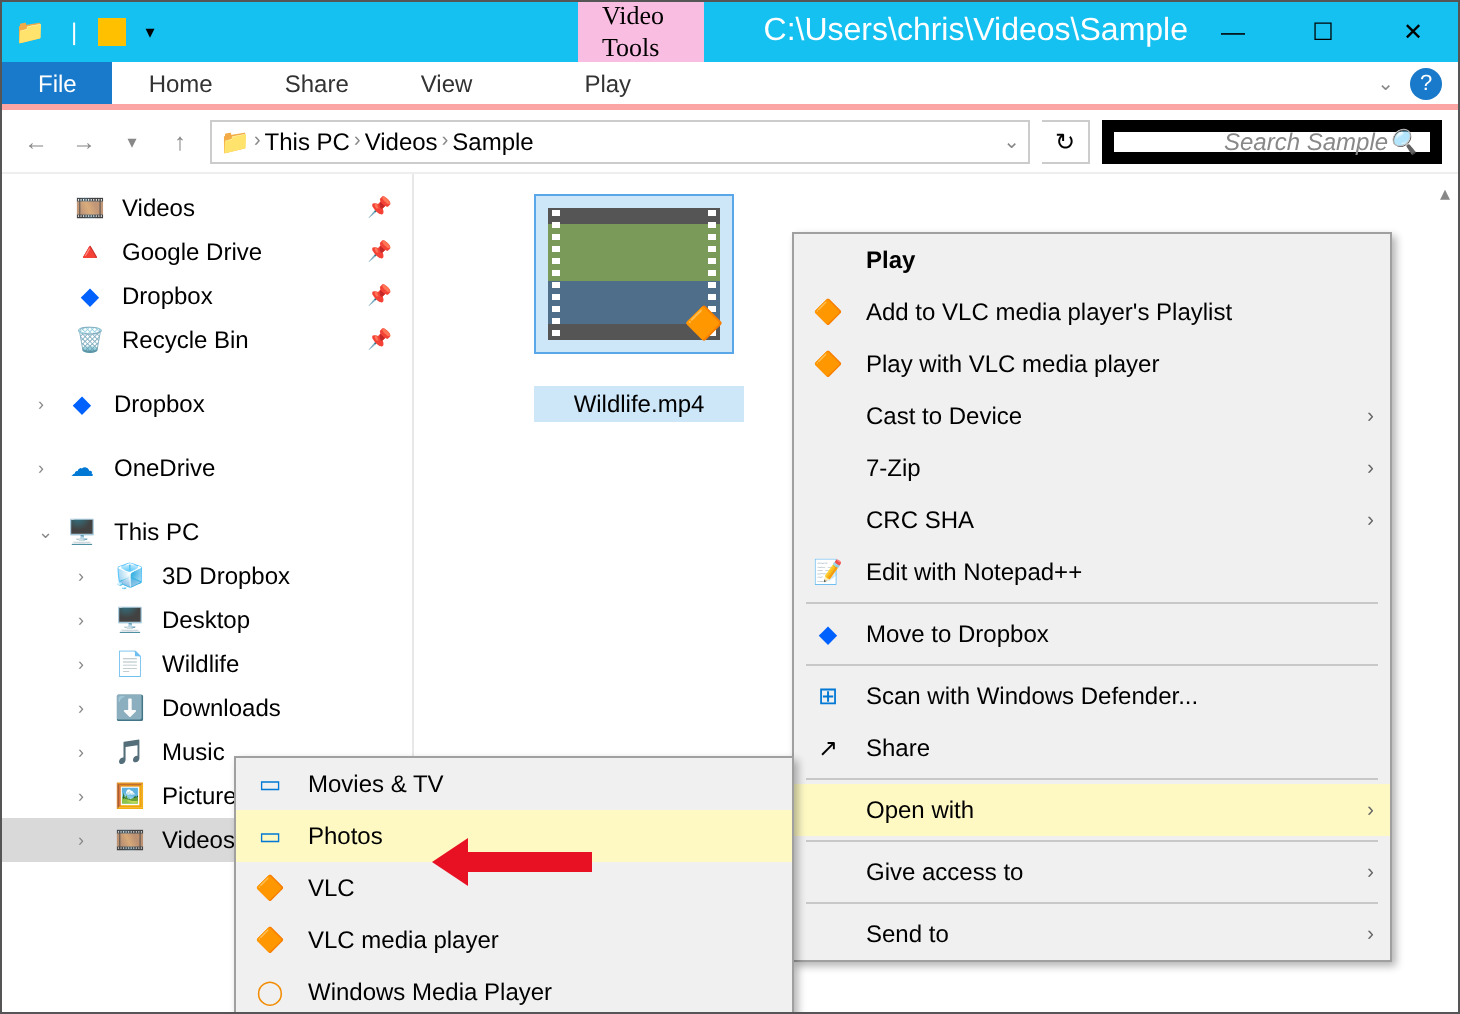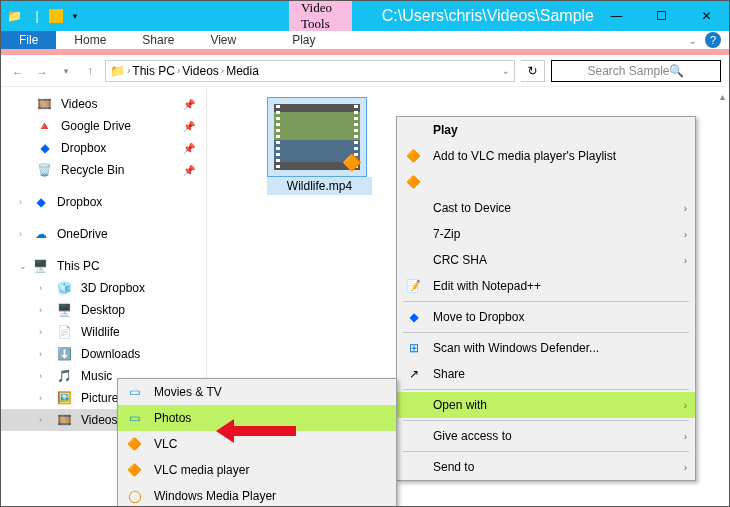--- a/index.html
+++ b/index.html
@@ -9,34 +9,34 @@
 .titlebar { height: 30px; background: #14c1f0; display: flex; align-items: center; font-size: 12px; color: #000; }
 .titlebar .qat { display: flex; align-items: center; gap: 2px; padding: 0 4px; }
 .titlebar .qat span { width: 20px; height: 20px; display: flex; align-items: center; justify-content: center; }
 .titlebar .tools-tab { background: #f8bde0; padding: 0 12px; height: 100%; display: flex; flex-direction: column; justify-content: center; align-items: center; margin-left: 200px; }
 .titlebar .tools-tab .l1 { font-size: 13px; font-family: Liberation Serif, serif; }
 .titlebar .path { flex: 1; padding-left: 30px; color: #fff; font-size: 16px; }
 .titlebar .winbtns { display: flex; }
 .titlebar .winbtns div { width: 45px; text-align: center; color: #000; cursor: default; }
 
 
-.ribbon { height: 24px; display: flex; align-items: center; font-size: 12px; border-bottom: 6px solid #fca5a5; }
+.ribbon { height: 24px; display: flex; align-items: center; font-size: 12px; border-bottom: 3px solid #fca5a5; }
 .ribbon .file { background: #1979ca; color: #fff; padding: 0 18px; height: 100%; display: flex; align-items: center; }
 .ribbon .tab { padding: 4px 18px; height: 100%; display: flex; align-items: center; color: #333; }
 .ribbon .play { margin-left: 20px; }
 .ribbon .help { margin-left: auto; margin-right: 8px; display: flex; gap: 8px; align-items: center; }
 .ribbon .help .q { background: #1979ca; color: #fff; border-radius: 50%; width: 16px; height: 16px; font-size: 11px; text-align: center; line-height: 16px; }
 
 
 .addr { height: 32px; display: flex; align-items: center; gap: 6px; padding: 0 8px; border-bottom: 1px solid #eee; font-size: 12px; }
 .addr .navbtn { width: 18px; color: #888; text-align: center; }
 .addr .breadcrumb { flex: 1; border: 1px solid #ccc; height: 22px; display: flex; align-items: center; padding: 0 4px; gap: 2px; }
 .addr .breadcrumb span.sep { color: #888; font-size: 10px; }
 .addr .refresh { border: 1px solid #ccc; border-left: none; width: 24px; height: 22px; text-align: center; line-height: 20px; }
-.addr .search { border: 1px solid #000000; width: 170px; height: 22px; display: flex; align-items: center; padding: 0 6px; color: #888; justify-content: center; }
+.addr .search { border: 6px solid #000000; width: 170px; height: 22px; display: flex; align-items: center; padding: 0 6px; color: #888; justify-content: flex-end; font-style: italic; }
 
 
 .main { display: flex; height: calc(100% - 86px); }
 .nav { width: 205px; padding: 6px 0; font-size: 12px; overflow: hidden; }
 .nav .item { display: flex; align-items: center; height: 22px; padding-left: 36px; gap: 8px; position: relative; }
 .nav .item.sub { padding-left: 56px; }
 .nav .item.sel { background: #d9d9d9; }
 .nav .item .pin { position: absolute; right: 10px; color: #777; font-size: 10px; }
 .nav .item .exp { position: absolute; left: 18px; color: #888; font-size: 9px; }
 .nav .item .exp2 { position: absolute; left: 38px; color: #888; font-size: 9px; }
@@ -44,26 +44,26 @@
 .icon-box { width: 16px; height: 16px; display: inline-flex; align-items: center; justify-content: center; font-size: 12px; }
 
 .content { flex: 1; border-left: 1px solid #e8e8e8; padding: 10px; position: relative; }
 .file-item { width: 105px; text-align: center; font-size: 12px; }
 .file-item .thumb { width: 100px; height: 80px; border: 1px solid #59a7e8; background: #cde7f9; padding: 6px; position: relative; }
 .file-item .thumb .film { width: 100%; height: 100%; background: linear-gradient(#555 12%, #7a9a5a 12% 55%, #4e6e89 55% 88%, #555 88%); position: relative; }
 .file-item .thumb .film::before, .file-item .thumb .film::after { content: ""; position: absolute; top: 1px; bottom: 1px; width: 4px; background: repeating-linear-gradient(#fff 0 3px, transparent 3px 6px); }
 .file-item .thumb .film::before { left: 2px; }
 .file-item .thumb .film::after { right: 2px; }
 .file-item .thumb .cone { position: absolute; right: 4px; bottom: 4px; font-size: 16px; }
-.file-item .name { background: #cde7f9; padding: 2px; }
+.file-item .name { background: #cde7f9; padding: 2px; margin-top: 16px; }
 
 
 .menu { position: absolute; background: #f0f0f0; border: 1px solid #a0a0a0; font-size: 12px; box-shadow: 2px 2px 4px rgba(0,0,0,0.3); }
 .menu .row { height: 26px; display: flex; align-items: center; padding: 0 30px 0 8px; gap: 10px; position: relative; }
-.menu .row.hover { background: #bef264; }
+.menu .row.hover { background: #fef9c3; }
 .menu .row .mi { width: 18px; text-align: center; }
 .menu .row .arr { position: absolute; right: 8px; color: #666; font-size: 10px; }
 .menu hr { border: none; border-top: 1px solid #c8c8c8; margin: 2px 6px; }
 .menu1 { top: 115px; left: 395px; width: 300px; }
 .menu2 { top: 377px; left: 116px; width: 280px; }
 
 .arrow-red { position: absolute; top: 415px; left: 215px; }
 .arrow-red svg { display: block; }
 
 
@@ -107,21 +107,21 @@
   <div class="navbtn">→</div>
   <div class="navbtn" style="font-size:9px">▾</div>
   <div class="navbtn">↑</div>
   <div class="breadcrumb">
     <span>📁</span>
     <span class="sep">›</span>
     <span>This PC</span>
     <span class="sep">›</span>
     <span>Videos</span>
     <span class="sep">›</span>
-    <span>Media</span>
+    <span>Sample</span>
     <span style="flex:1"></span>
     <span class="sep">⌄</span>
   </div>
   <div class="refresh">↻</div>
   <div class="search">
     <span>Search Sample</span>
     <span>🔍</span>
   </div>
 </div>
 
@@ -218,20 +218,21 @@
   <div class="row">
       <span class="mi"></span>
       <b>Play</b>
     </div>
   <div class="row">
       <span class="mi">🔶</span>
       <span>Add to VLC media player's Playlist</span>
     </div>
   <div class="row">
       <span class="mi">🔶</span>
+      <span>Play with VLC media player</span>
     </div>
   <div class="row">
       <span class="mi"></span>
       <span>Cast to Device</span>
       <span class="arr">›</span>
     </div>
   <div class="row">
       <span class="mi"></span>
       <span>7-Zip</span>
       <span class="arr">›</span>

